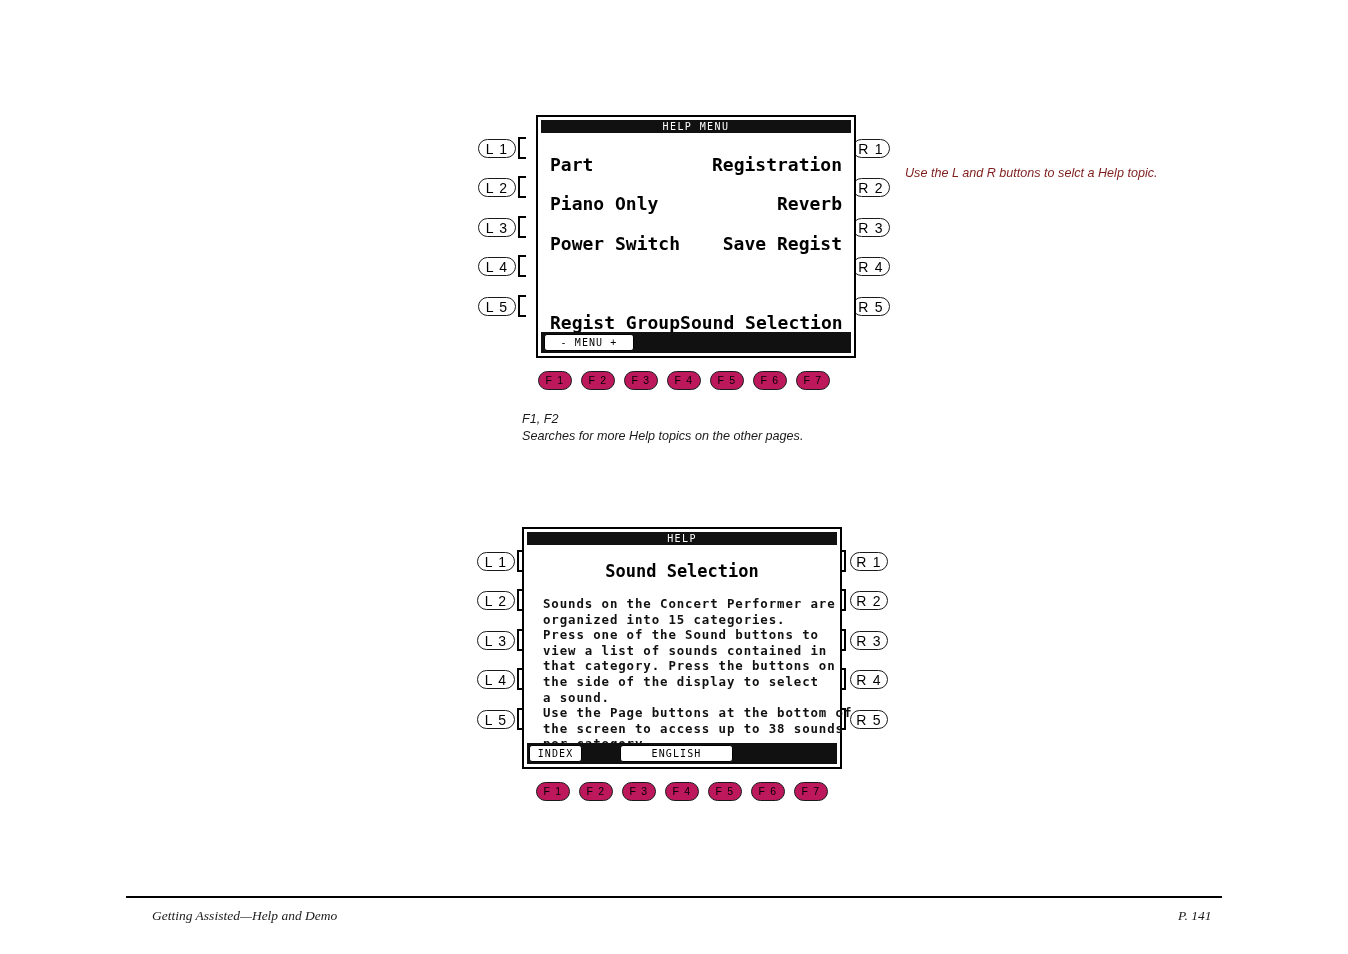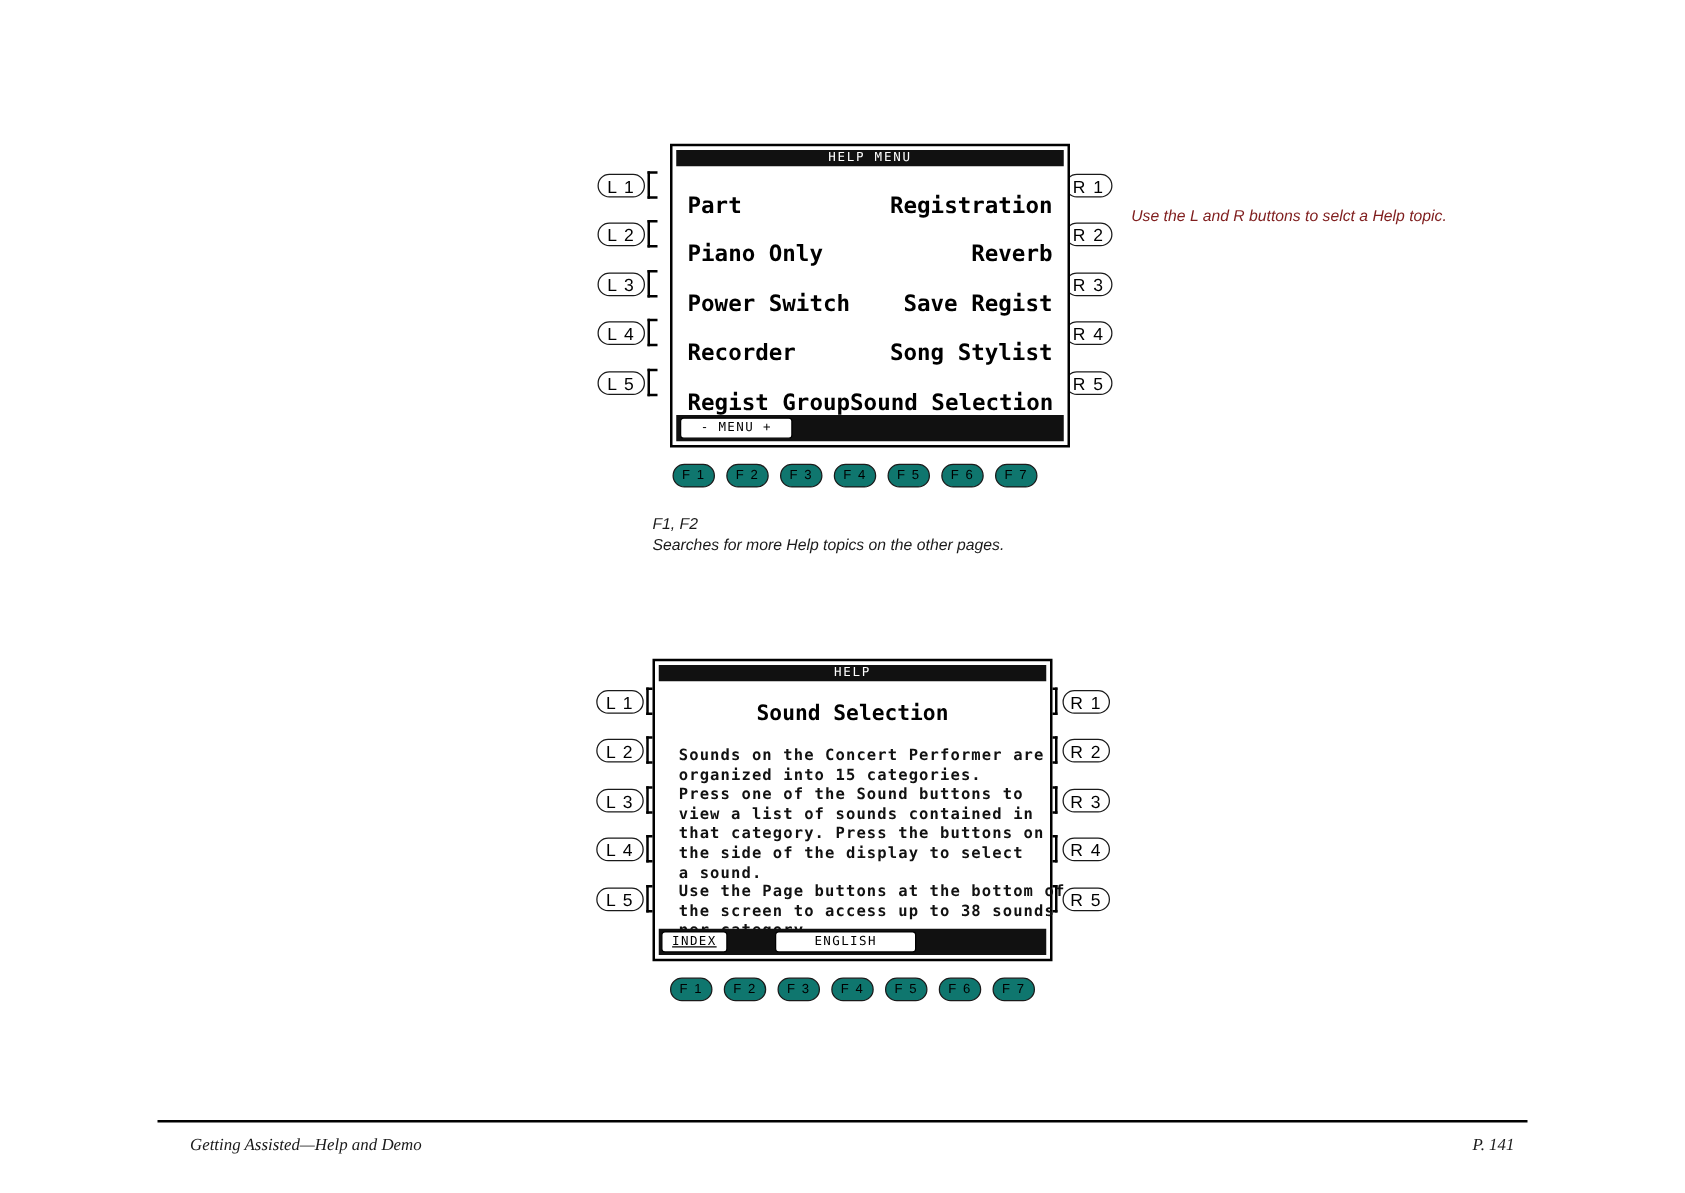--- a/index.html
+++ b/index.html
@@ -154,21 +154,21 @@
   .f-row {
     position: absolute;
     display: flex;
   }
   .f-btn {
     width: 34px;
     height: 19px;
     margin-right: 9px;
     border: 1.4px solid #1a1a1a;
     border-radius: 9.5px;
-    background: #0f766e;
+    background: #be185d;
     box-sizing: border-box;
     font-size: 10.5px;
     letter-spacing: 1.2px;
     display: flex;
     align-items: center;
     justify-content: center;
     line-height: 1;
     color: #000;
   }
   .f-btn:last-child { margin-right: 0; }
@@ -278,24 +278,20 @@
         <span class="menu-label">Part</span>
         <span class="menu-label">Registration</span>
       </div>
       <div class="menu-row" style="top:97px;">
         <span class="menu-label">Power Switch</span>
         <span class="menu-label">Save Regist</span>
       </div>
       <div class="menu-row" style="top:57px;">
         <span class="menu-label">Piano Only</span>
         <span class="menu-label">Reverb</span>
-      </div>
-      <div class="menu-row" style="top:136px;">
-        <span class="menu-label">Recorder</span>
-        <span class="menu-label">Song Stylist</span>
       </div>
       <div class="menu-row" style="top:176px;">
         <span class="menu-label">Regist Group</span>
         <span class="menu-label">Sound Selection</span>
       </div>
     </div>
     <div class="lcd-footer">
       <div class="lcd-softkey" style="left:3px; width:90px;">
         <span>-  MENU  +</span>
       </div>
@@ -401,21 +397,21 @@
 Press one of the Sound buttons to
 view a list of sounds contained in
 that category. Press the buttons on
 the side of the display to select
 a sound.
 Use the Page buttons at the bottom of
 the screen to access up to 38 sounds
 per category.</div>
     </div>
     <div class="lcd-footer">
-      <div class="lcd-softkey" style="left:2px; width:53px;text-decoration:underline;">
+      <div class="lcd-softkey" style="left:2px; width:53px;">
         <span>INDEX</span>
       </div>
       <div class="lcd-softkey" style="left:93px; width:113px;">
         <span>ENGLISH</span>
       </div>
     </div>
   </div>
 
   <div class="f-row" style="left:536px; top:782px;">
     <div class="f-btn">

